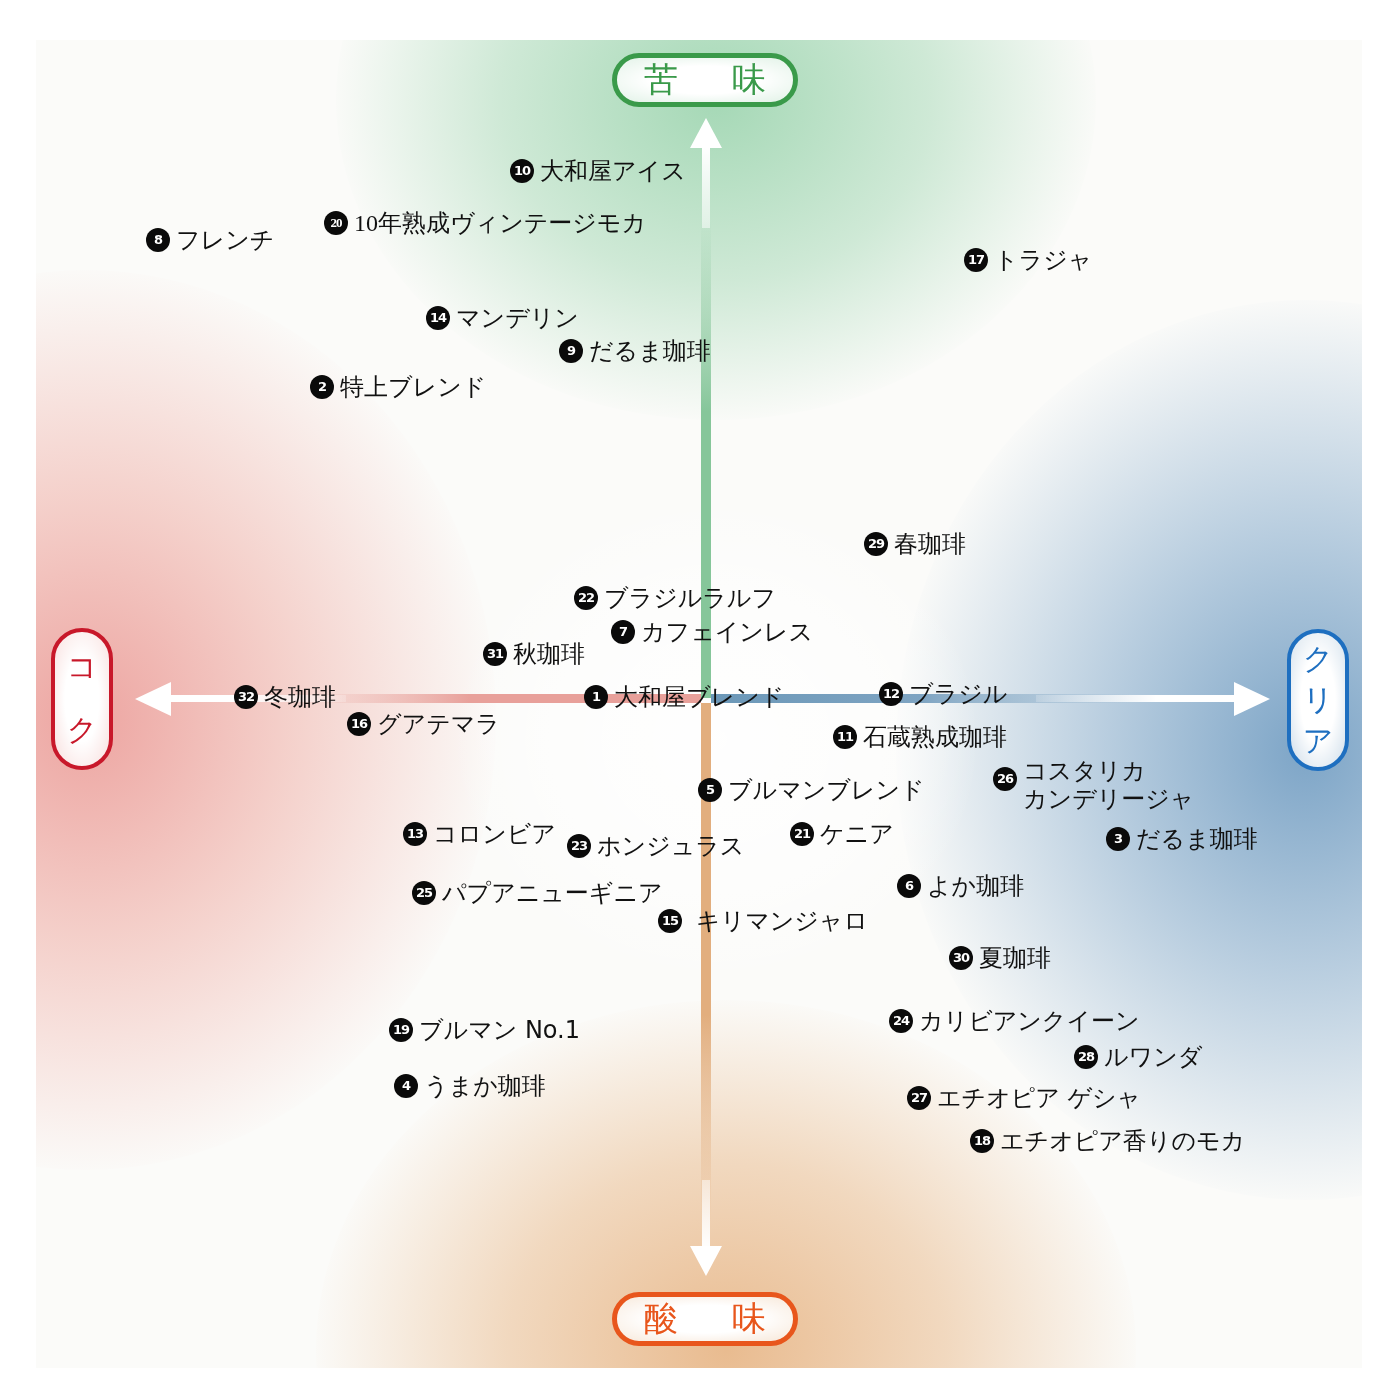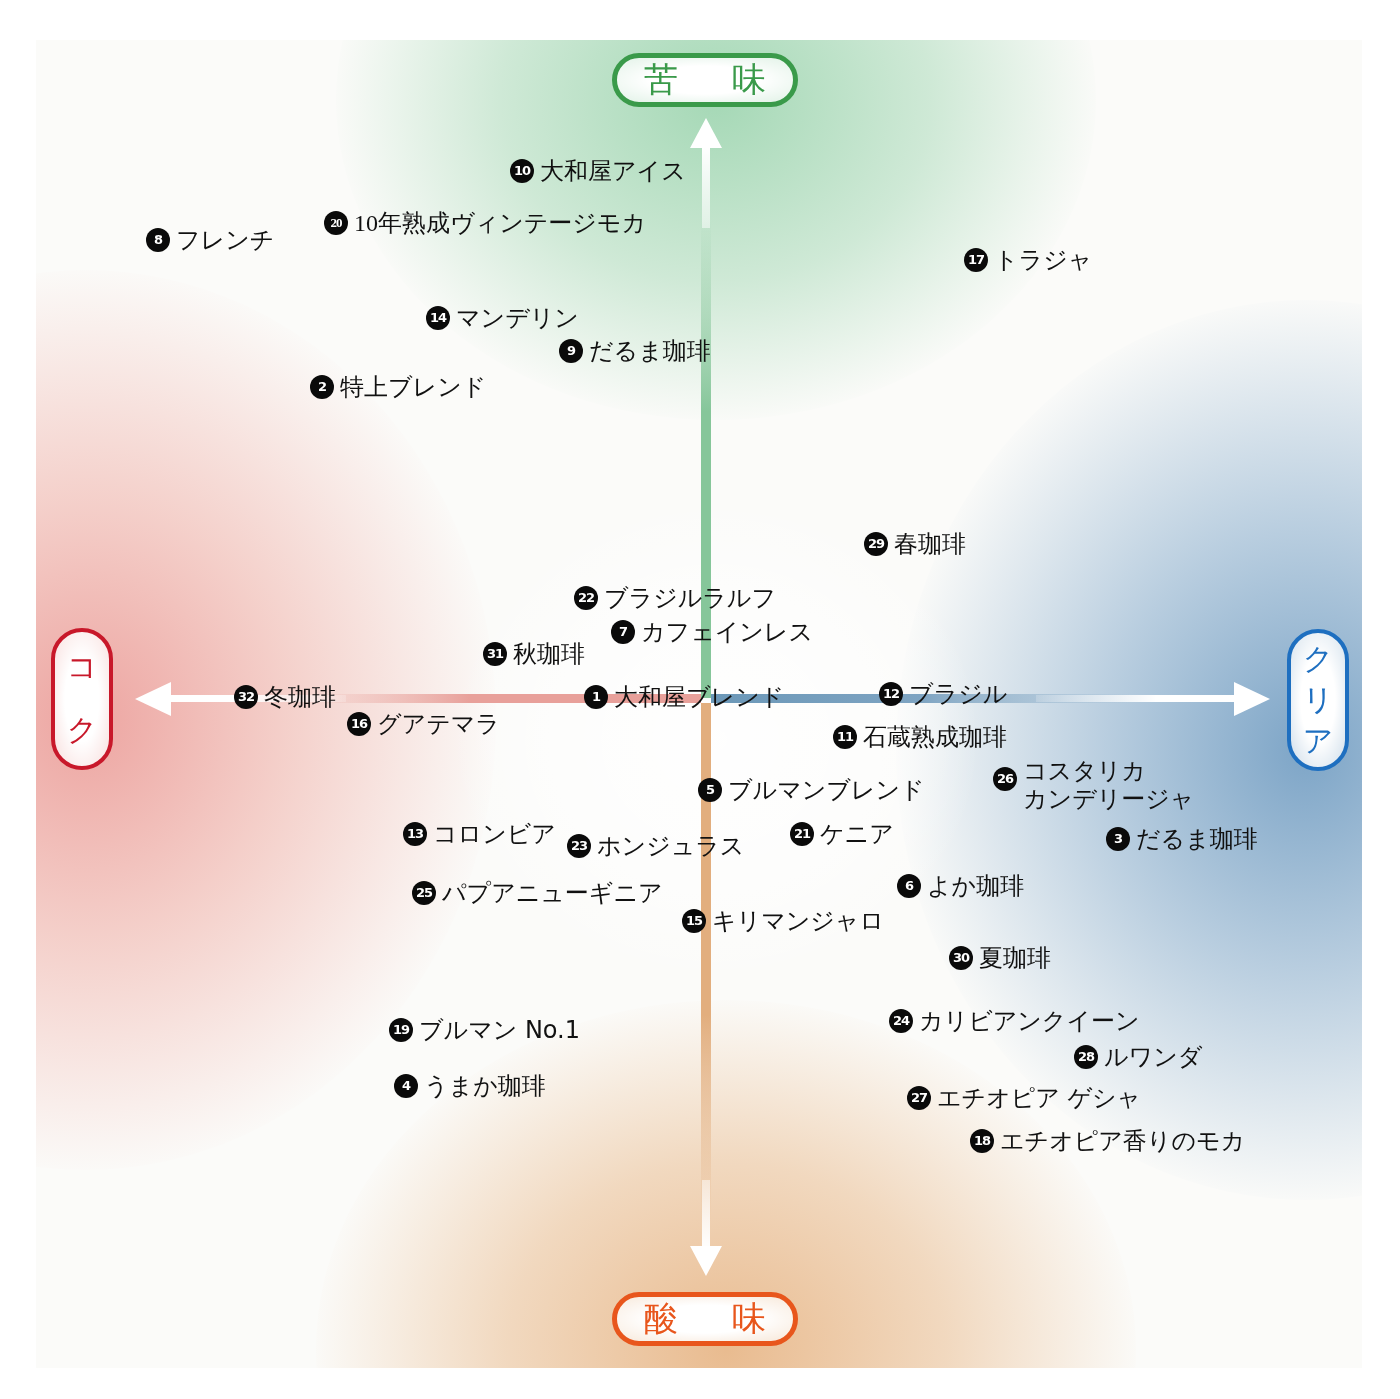--- a/index.html
+++ b/index.html
@@ -111,21 +111,21 @@
         <span class="lbl">ブラジル</span>
       </div>
       <div class="pt" style="left: 367px; top: 780px;">
         <span class="num">13</span>
         <span class="lbl">コロンビア</span>
       </div>
       <div class="pt" style="left: 390px; top: 264px;">
         <span class="num">14</span>
         <span class="lbl">マンデリン</span>
       </div>
-      <div class="pt" style="left: 646px; top: 867px;">
+      <div class="pt" style="left: 622px; top: 867px; gap: 8px;">
         <span class="num">15</span>
         <span class="lbl">キリマンジャロ</span>
       </div>
       <div class="pt" style="left: 311px; top: 670px;">
         <span class="num">16</span>
         <span class="lbl">グアテマラ</span>
       </div>
       <div class="pt" style="left: 928px; top: 206px;">
         <span class="num">17</span>
         <span class="lbl">トラジャ</span>

